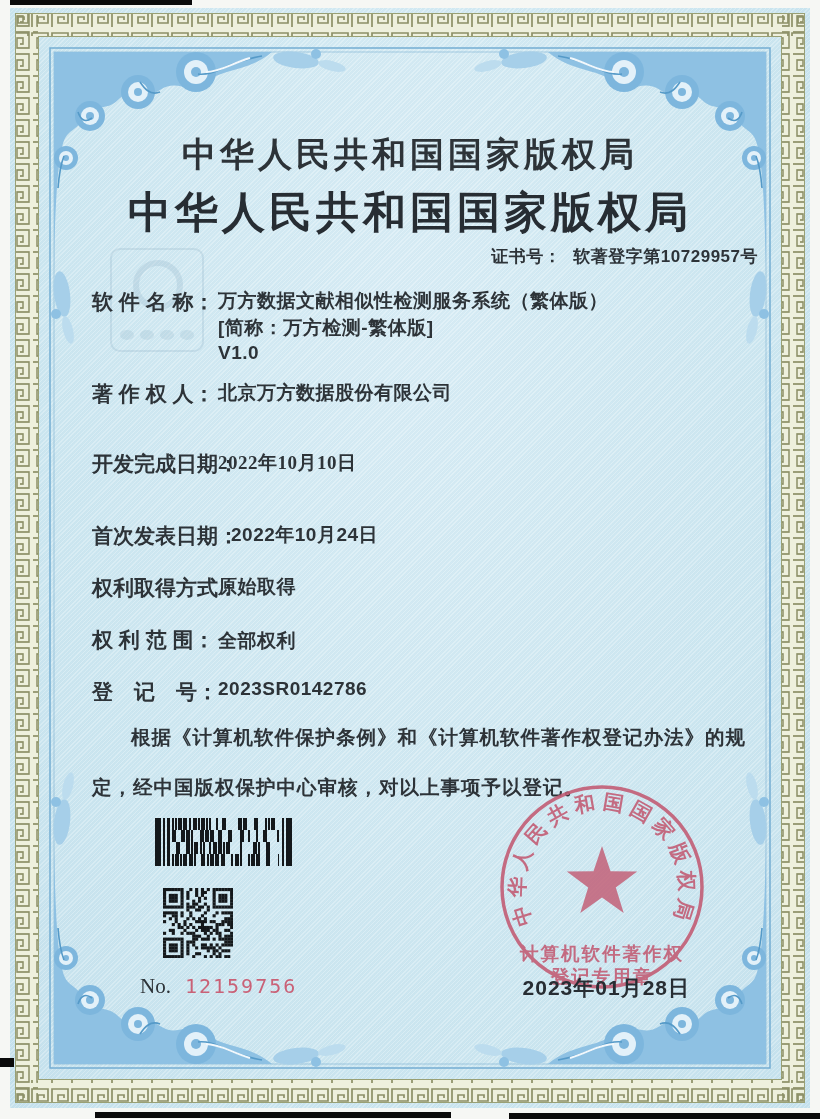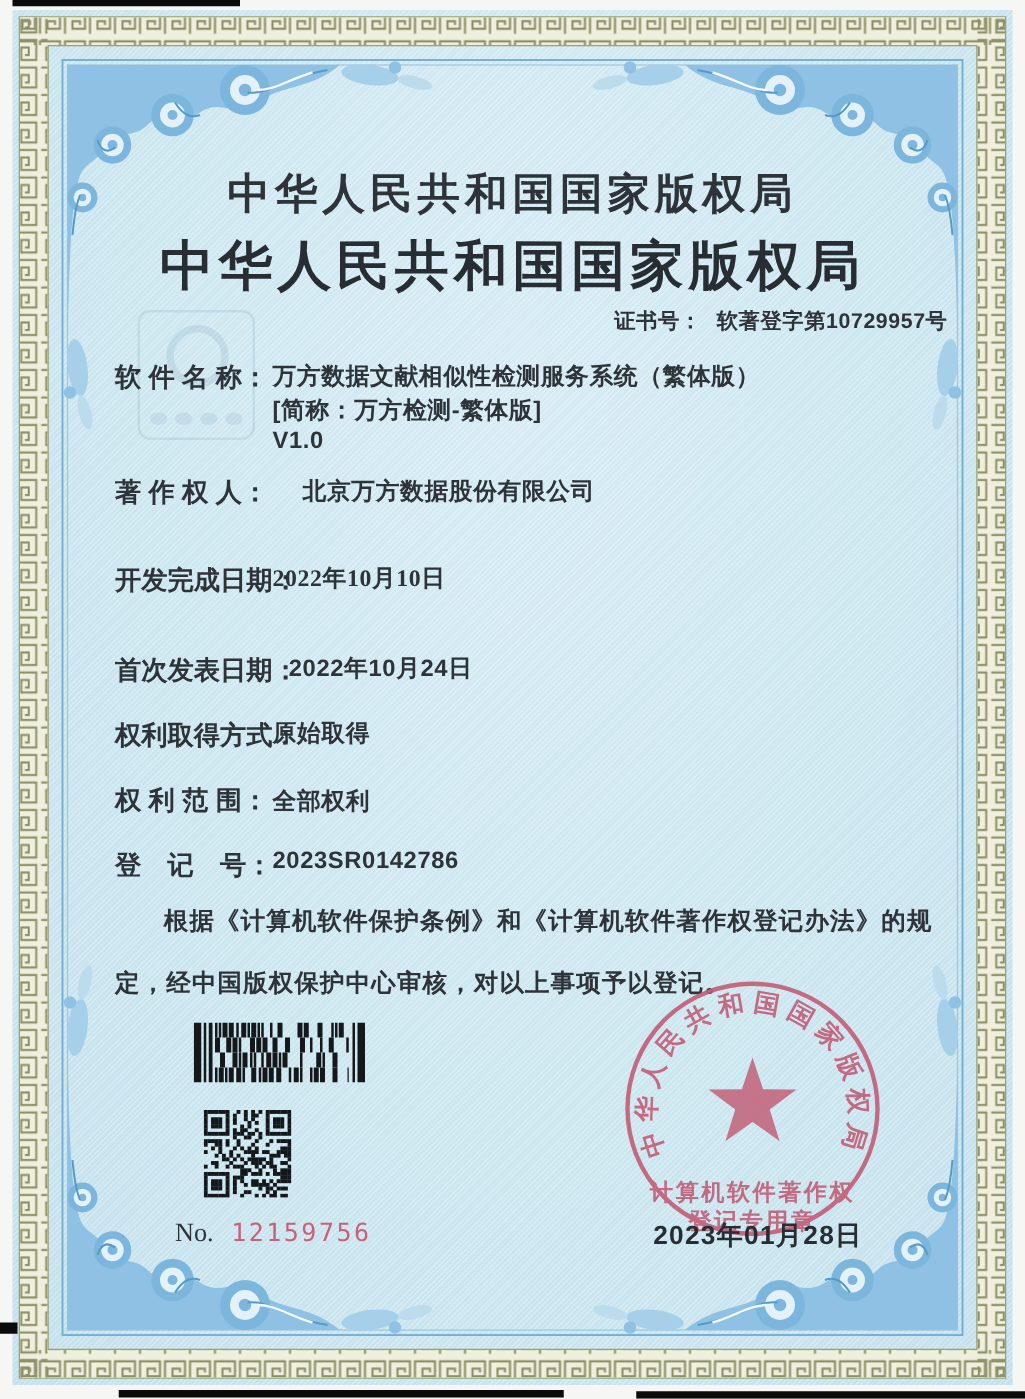--- a/index.html
+++ b/index.html
@@ -154,21 +154,21 @@
     <span>软著登字第10729957号</span>
   </div>
 
   <div class="field-row" style="top:280px;">
     <span class="field-label">软 件 名 称：</span>
   </div>
   <div class="sw-line" style="top:280px;text-align:right;">万方数据文献相似性检测服务系统（繁体版）</div>
   <div class="sw-line" style="top:307px;">[简称：万方检测-繁体版]</div>
   <div class="sw-line" style="top:334px;">V1.0</div>
 
-  <div class="field-row" style="top:372px;gap:24px;">
+  <div class="field-row" style="top:372px;">
     <span class="field-label">著 作 权 人：</span>
     <span class="field-value">北京万方数据股份有限公司</span>
   </div>
 
   <div class="field-row" style="top:442px;font-family:Liberation Serif, serif;">
     <span class="field-label">开发完成日期：</span>
     <span class="field-value">2022年10月10日</span>
   </div>
 
   <div class="field-row" style="top:514px;gap:13px;">

